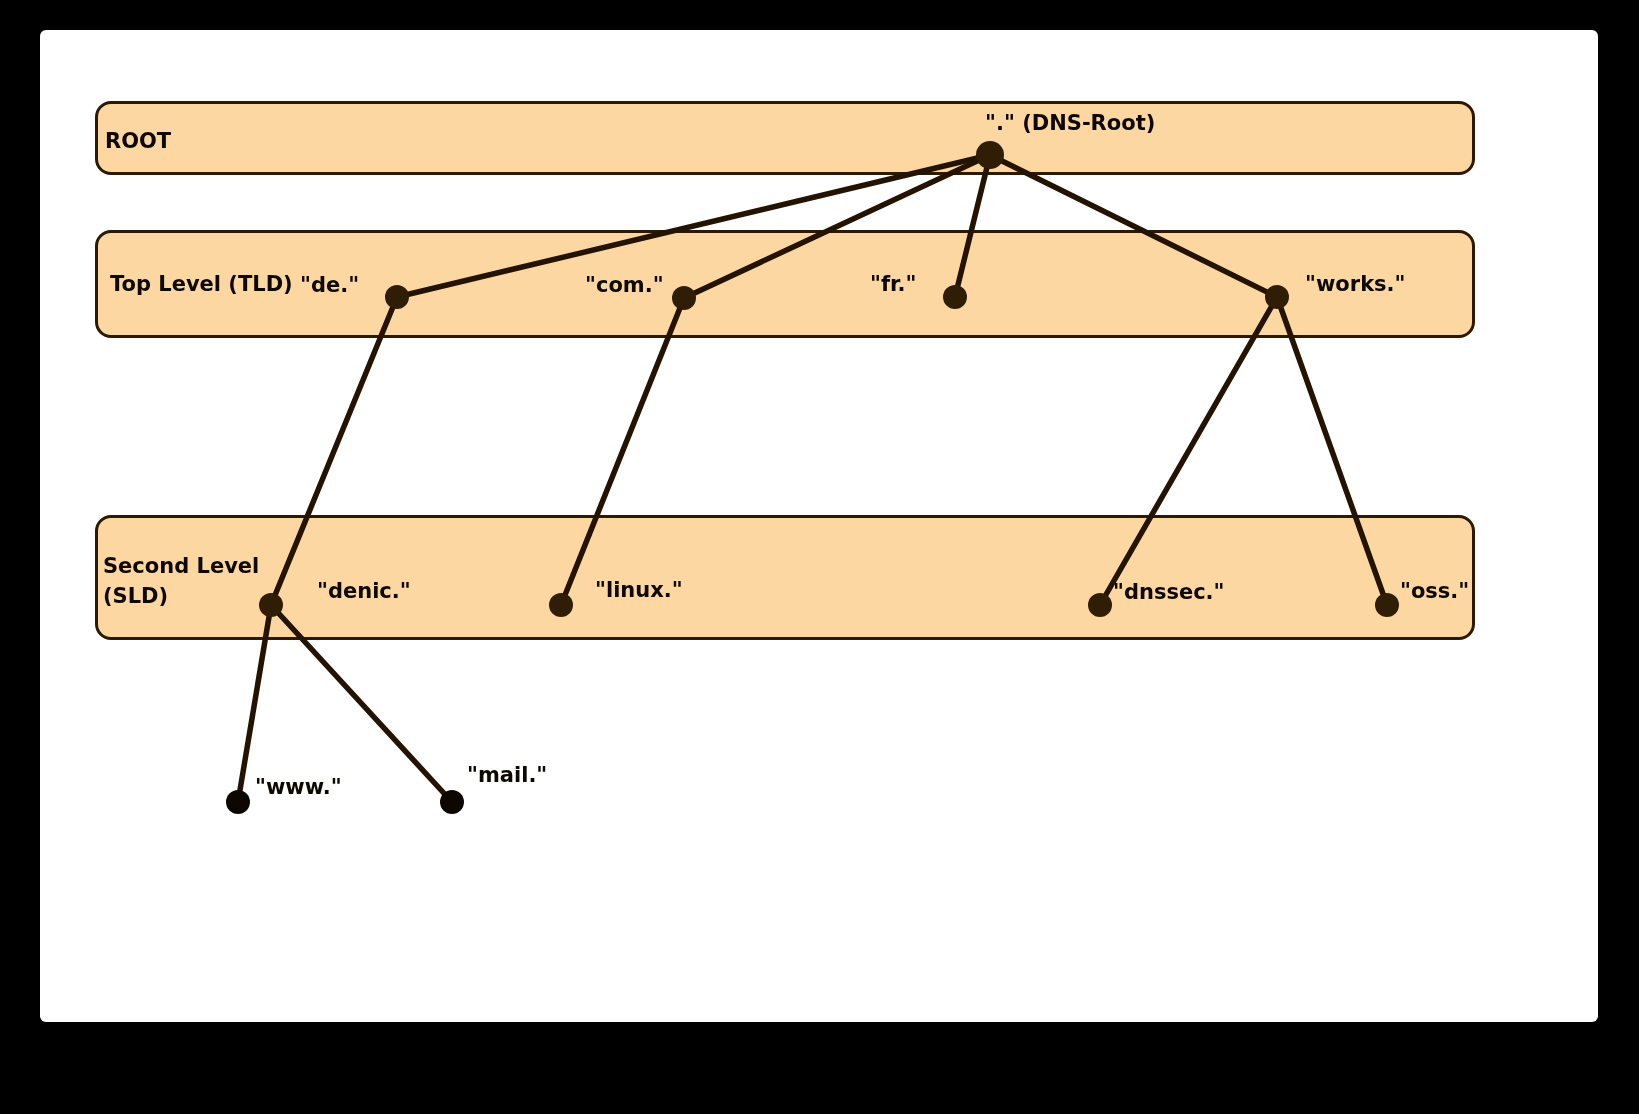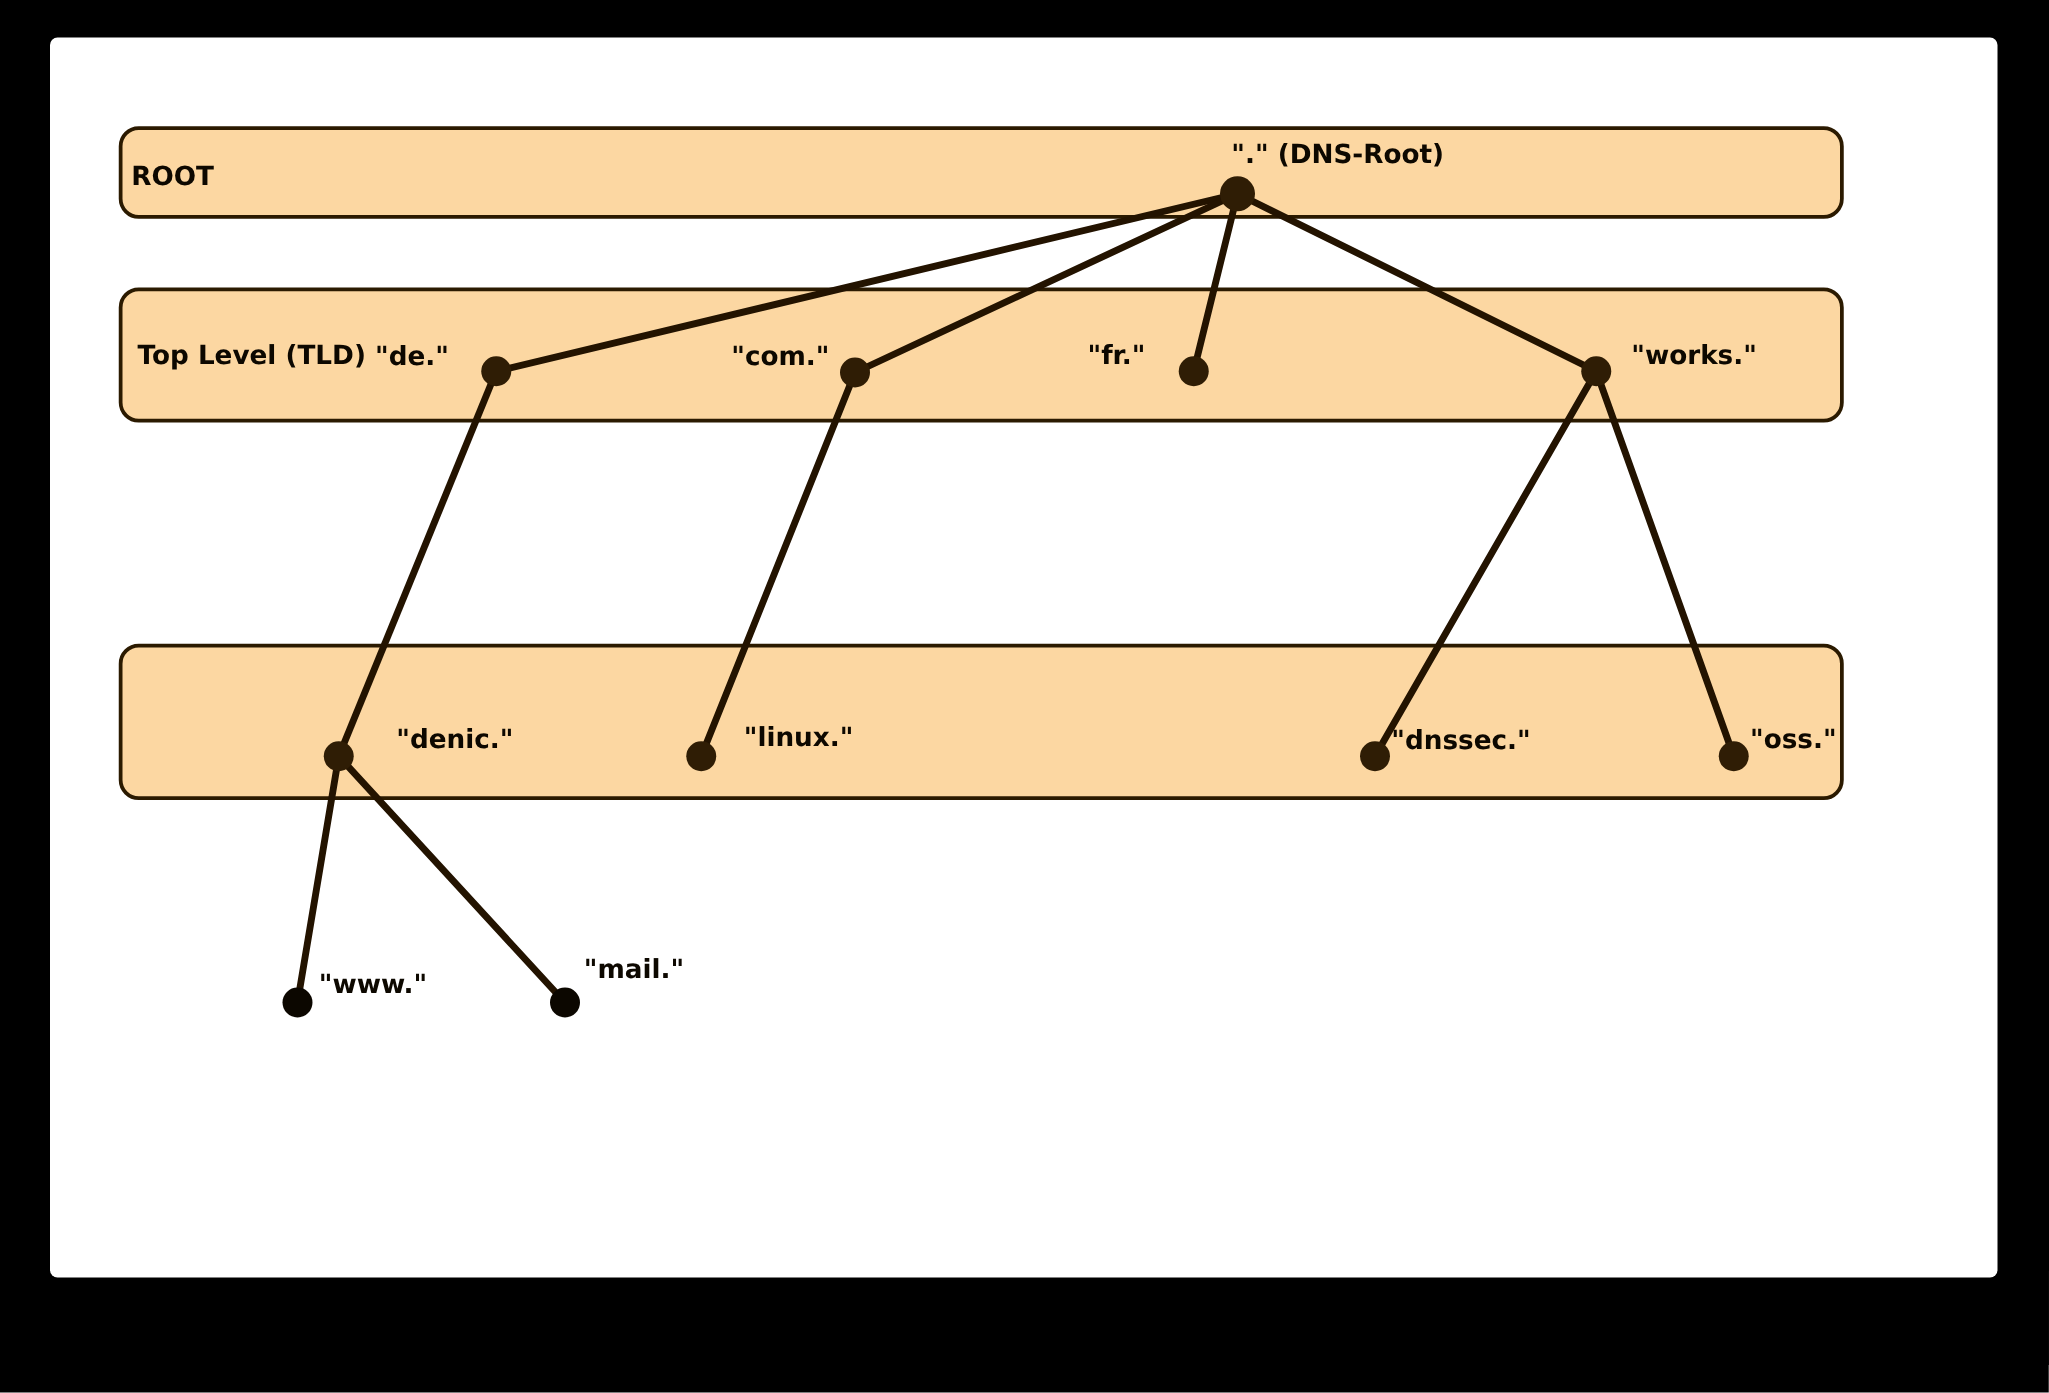--- a/index.html
+++ b/index.html
@@ -110,20 +110,22 @@
       <circle cx="1387" cy="605" r="12"></circle>
     </g>
     <g fill="#0c0700">
       <circle cx="238" cy="802" r="12"></circle>
       <circle cx="452" cy="802" r="12"></circle>
     </g>
   </svg>
 
   <div class="label band-label lbl-root-band">ROOT</div>
   <div class="label band-label lbl-tld-band">Top Level (TLD)</div>
+  <div class="label band-label multiline lbl-sld-band">Second Level
+(SLD)</div>
 
   <div class="label lbl-dns-root">"." (DNS-Root)</div>
   <div class="label lbl-de">"de."</div>
   <div class="label lbl-com">"com."</div>
   <div class="label lbl-fr">"fr."</div>
   <div class="label lbl-works">"works."</div>
   <div class="label lbl-denic">"denic."</div>
   <div class="label lbl-linux">"linux."</div>
   <div class="label lbl-dnssec">"dnssec."</div>
   <div class="label lbl-oss">"oss."</div>

